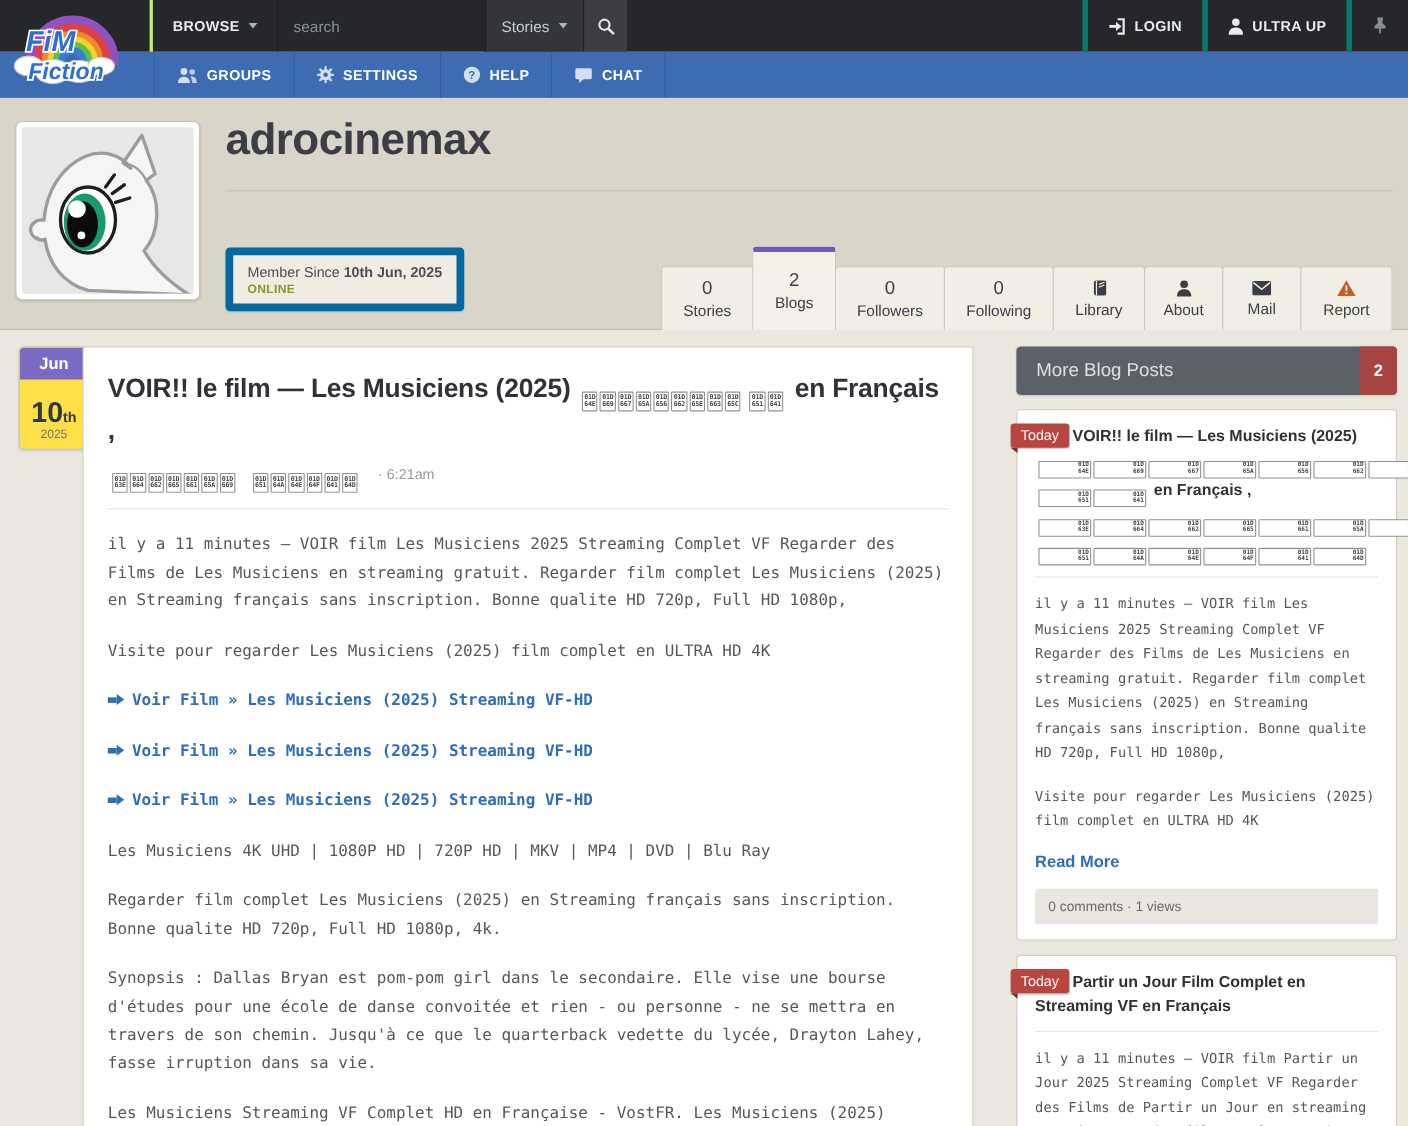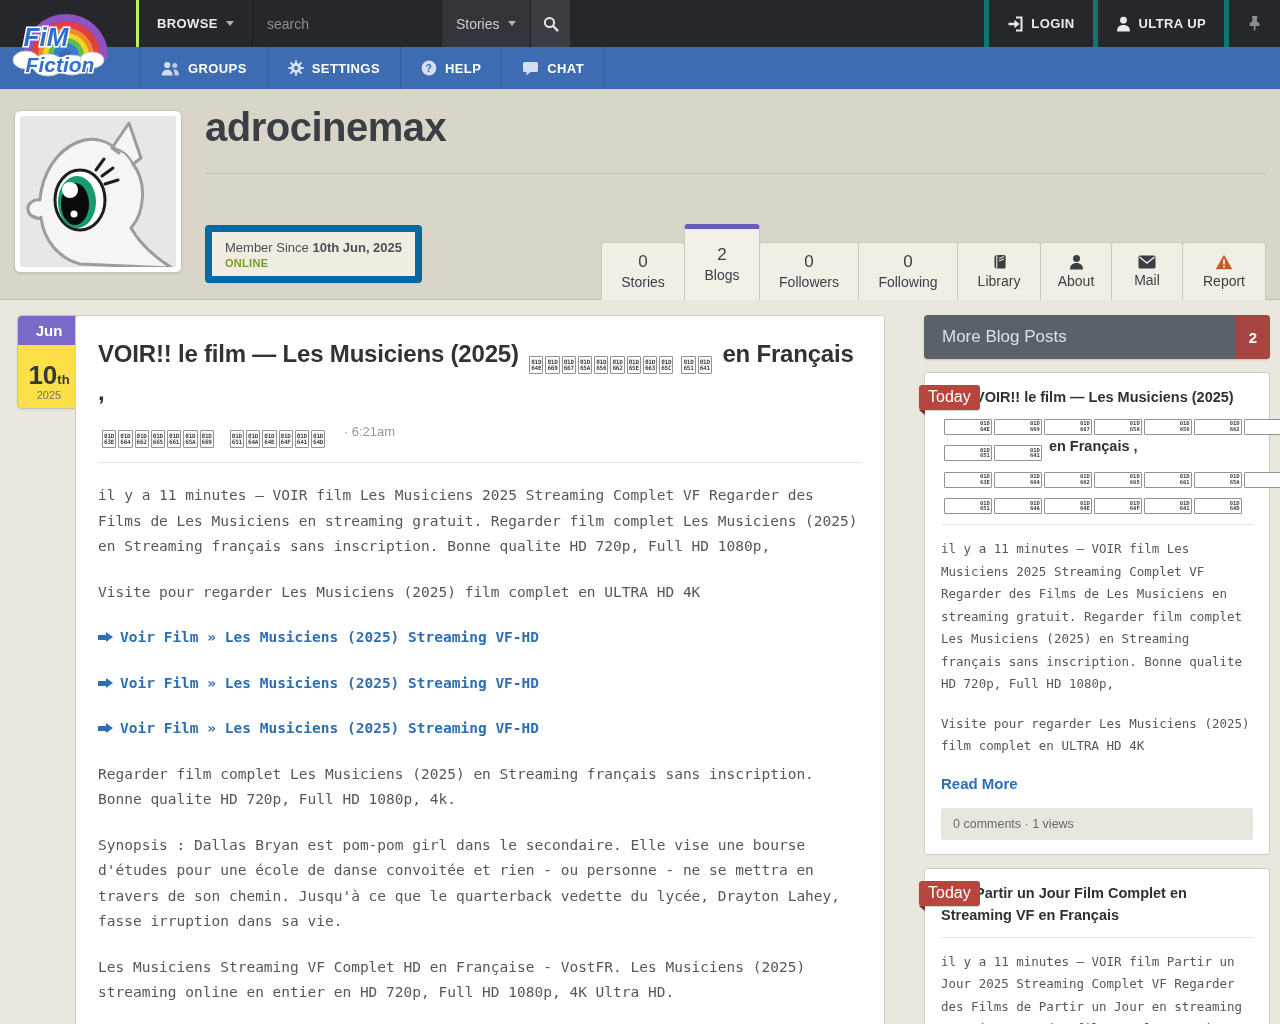--- a/index.html
+++ b/index.html
@@ -73,21 +73,21 @@
   .link-line a { color: #2d6eb4; font-weight: bold; font-family: "DejaVu Sans Mono", monospace; }
   .link-arrow { display: inline-block; position: relative; width: 15px; height: 11px; margin-right: 7px; vertical-align: -1px; }
   .link-arrow::before { content: ""; position: absolute; left: 0; top: 3px; width: 8px; height: 5px; background: #2d6eb4; }
   .link-arrow::after { content: ""; position: absolute; left: 8px; top: 0; border-left: 7px solid #2d6eb4; border-top: 5.5px solid transparent; border-bottom: 5.5px solid transparent; }
 
   
   .sidebar { position: absolute; left: 924px; top: 315px; width: 346px; }
   .side-header { position: relative; height: 44px; background: #5a6167; border-radius: 4px; display: flex; align-items: center; padding-left: 18px; color: #dde0e3; font-size: 17px; box-shadow: 0 1px 2px rgba(0,0,0,.15); }
   .side-count { position: absolute; right: 0; top: 0; bottom: 0; width: 34px; background: #a84441; border-radius: 0 4px 4px 0; color: #fff; font-size: 15px; font-weight: bold; display: flex; align-items: center; justify-content: center; }
   .side-card { position: relative; margin-top: 13px; background: #ffffff; border: 1px solid #cfccc1; border-radius: 3px; padding: 13px 16px 14px; }
-  .today-badge { position: absolute; left: -6px; top: 12px; background: #b9453f; color: #fff; font-size: 16px; padding: 3px 9px 4px; border-radius: 3px; box-shadow: 0 1px 1px rgba(0,0,0,.2); z-index: 2; }
+  .today-badge { position: absolute; left: -6px; top: 12px; background: #b9453f; color: #fff; font-size: 13px; padding: 3px 9px 4px; border-radius: 3px; box-shadow: 0 1px 1px rgba(0,0,0,.2); z-index: 2; }
   .today-badge::after { content: ""; position: absolute; left: 0; top: 100%; width: 0; height: 0; border-top: 5px solid #7c2f2b; border-left: 6px solid transparent; }
   .side-title { font-size: 14.5px; font-weight: bold; color: #2e3135; line-height: 1.55; text-indent: 34px; cursor: pointer; }
   .side-title .tofu-row { vertical-align: -1px; margin: 0 3px; }
   .sidebar .tofu { font-size: 5.5px; line-height: 5.5px; padding: 1.5px 1px; }
   .side-rule { border-top: 1px solid #e6e3db; margin: 10px 0 13px; }
   .side-body { font-family: "DejaVu Sans Mono", monospace; font-size: 12.5px; color: #54585b; line-height: 1.8; }
   .side-body p { margin: 0 0 17px; }
   .read-more { display: inline-block; font-size: 15px; font-weight: bold; color: #2d6eb4; margin: 0 0 16px; }
   .post-footer { background: #e9e6df; border-radius: 2px; padding: 9px 12px; font-size: 12.5px; color: #66696d; cursor: pointer; }
 </style>
@@ -417,20 +417,21 @@
       </span>
     <span class="post-time">· 6:21am</span>
   </h2>
   <div class="title-rule"></div>
   <div class="post-body" id="main-body">
       <p class="body-p">il y a 11 minutes — VOIR film Les Musiciens 2025 Streaming Complet VF Regarder des Films de Les Musiciens en streaming gratuit. Regarder film complet Les Musiciens (2025) en Streaming français sans inscription. Bonne qualite HD 720p, Full HD 1080p,</p>
       <p class="body-p">Visite pour regarder Les Musiciens (2025) film complet en ULTRA HD 4K</p>
       <p class="link-line"><span class="link-arrow"></span><a href="#">Voir Film » Les Musiciens (2025) Streaming VF-HD</a></p>
       <p class="link-line"><span class="link-arrow"></span><a href="#">Voir Film » Les Musiciens (2025) Streaming VF-HD</a></p>
       <p class="link-line"><span class="link-arrow"></span><a href="#">Voir Film » Les Musiciens (2025) Streaming VF-HD</a></p>
+      <p class="body-p">Les Musiciens 4K UHD | 1080P HD | 720P HD | MKV | MP4 | DVD | Blu Ray</p>
       <p class="body-p">Regarder film complet Les Musiciens (2025) en Streaming français sans inscription. Bonne qualite HD 720p, Full HD 1080p, 4k.</p>
       <p class="body-p">Synopsis : Dallas Bryan est pom-pom girl dans le secondaire. Elle vise une bourse d'études pour une école de danse convoitée et rien - ou personne - ne se mettra en travers de son chemin. Jusqu'à ce que le quarterback vedette du lycée, Drayton Lahey, fasse irruption dans sa vie.</p>
       <p class="body-p">Les Musiciens Streaming VF Complet HD en Française - VostFR. Les Musiciens (2025) streaming online en entier en HD 720p, Full HD 1080p, 4K Ultra HD.</p>
     </div>
 </div>
 
 <div class="sidebar">
   <div class="side-header">
     <span>More Blog Posts</span>
     <span class="side-count">2</span>

